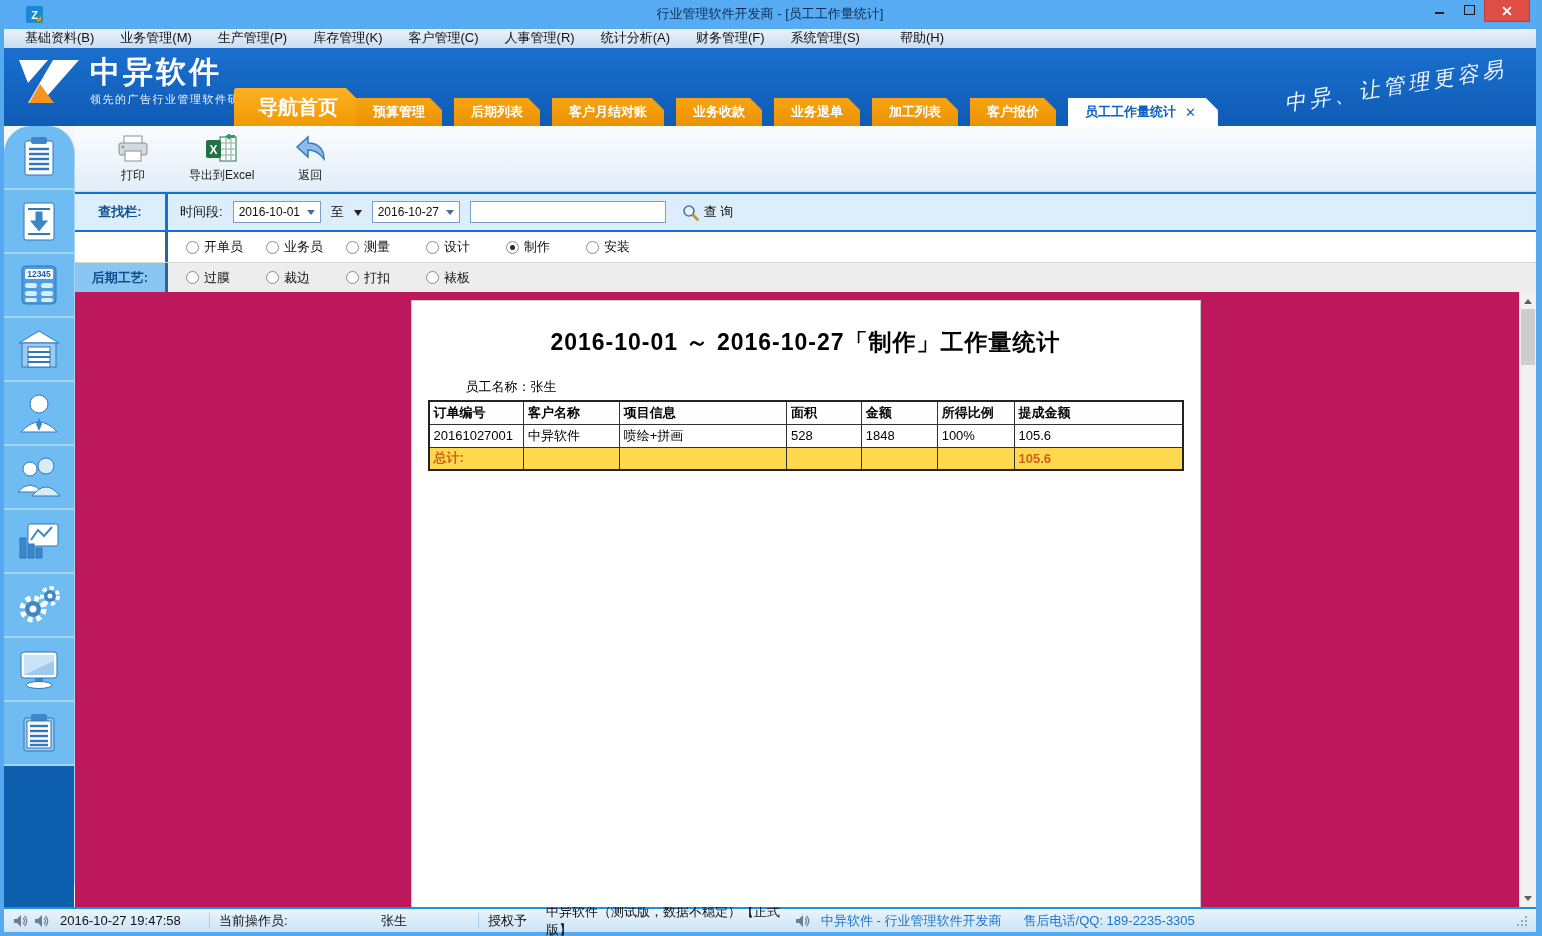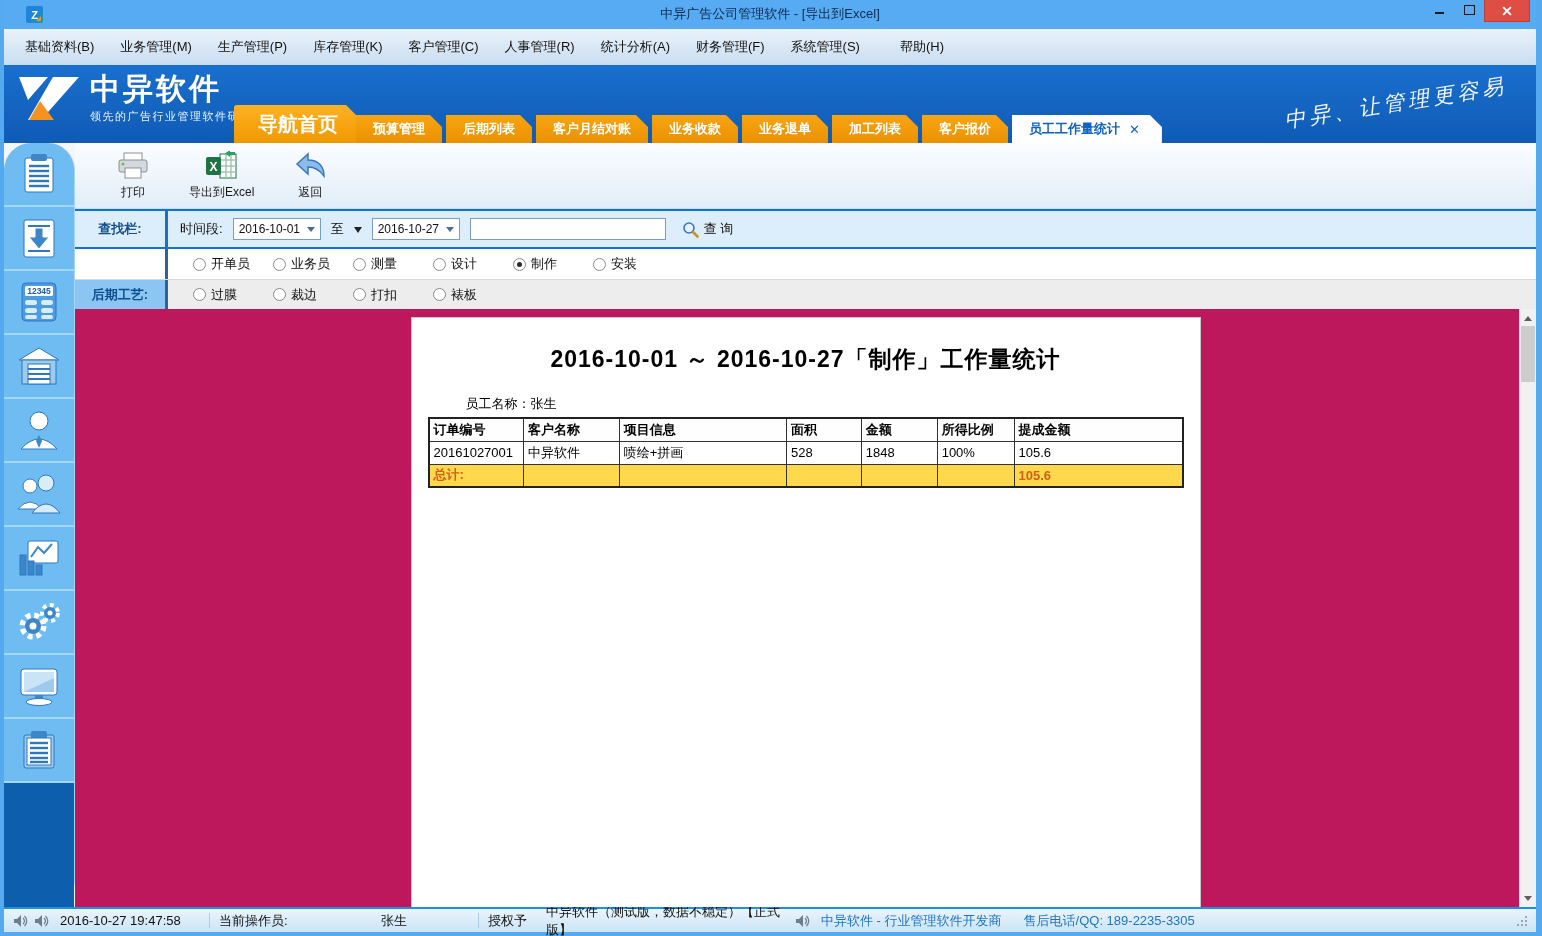--- a/index.html
+++ b/index.html
@@ -19,32 +19,32 @@
   .win-controls { margin-left:auto; display:flex; }
   .ctl { width:30px; height:20px; display:flex; align-items:center; justify-content:center; }
   .ctl-min::after { content:""; width:9px; height:2px; background:#1A1A1A; margin-top:6px; }
   .ctl-max::after { content:""; width:9px; height:8px; border:1.5px solid #1A1A1A; }
   .ctl-close { width:46px; height:22px; background:#DE4E44; border:1px solid #C23A34; border-top:none; position:relative; margin-right:6px; }
   .ctl-close::before,.ctl-close::after { content:""; position:absolute; left:50%; top:50%; width:11px; height:2px; background:#fff; }
   .ctl-close::before { transform:translate(-50%,-50%) rotate(45deg); }
   .ctl-close::after { transform:translate(-50%,-50%) rotate(-45deg); }
 
   
-  .menubar { height:36px; flex:none; background:linear-gradient(#EAF2FB,#C9DDF0); display:flex; align-items:center; padding-left:8px; }
+  .menubar { height:19px; flex:none; background:linear-gradient(#EAF2FB,#C9DDF0); display:flex; align-items:flex-start; padding-left:8px; }
   .menu-item { padding:0 13px; display:flex; align-items:center; font-size:13px; color:#101010; cursor:default; }
 
   
   .header { height:78px; flex:none; background:linear-gradient(#1A6FCE,#0F5BB5); position:relative; }
   .logo-wrap { position:absolute; left:12px; top:7px; display:flex; align-items:flex-start; gap:8px; }
   .logo-txt .t1 { color:#fff; font-size:30px; font-weight:bold; letter-spacing:3px; line-height:34px; }
   .logo-txt .t2 { color:#E8F3FF; font-size:11px; letter-spacing:1.5px; margin-top:3px; }
   .home-tab { position:absolute; left:230px; bottom:0; height:38px; display:flex; align-items:center; padding:0 24px;
     font-size:20px; font-weight:bold; color:#fff; background:linear-gradient(#FFB123,#EF9900);
     clip-path:polygon(0 0,calc(100% - 16px) 0,100% 16px,100% 100%,0 100%); border-radius:3px 0 0 0; }
-  .tabs { position:absolute; left:352px; bottom:0; display:flex; gap:4px; align-items:flex-end; }
+  .tabs { position:absolute; left:352px; bottom:0; display:flex; gap:12px; align-items:flex-end; }
   .tab { height:28px; padding:0 17px; display:flex; align-items:center; font-size:13px; font-weight:bold; color:#fff;
     background:linear-gradient(#F8A412,#EB9100); clip-path:polygon(0 0,calc(100% - 12px) 0,100% 12px,100% 100%,0 100%); white-space:nowrap; }
   .tab.active { background:#fff; color:#0F62C0; gap:9px; padding-right:22px; }
   .tab.active .close { font-size:13px; font-weight:bold; color:#0F62C0; }
   .slogan { position:absolute; right:28px; top:24px; transform:rotate(-9deg); color:#fff;
     font-family:"Liberation Serif","DejaVu Serif",serif; font-style:italic; font-size:21px; letter-spacing:4px; opacity:.96; }
 
   
   .main { flex:1; display:flex; min-height:0; }
   .sidebar { width:71px; flex:none; background:#6FBCF3; display:flex; flex-direction:column; border-right:1px solid #A8D4F5;border-radius:27px; }
@@ -65,21 +65,21 @@
   .combo::after { content:""; position:absolute; right:5px; top:8px; border:4px solid transparent; border-top:5px solid #4A6C94; }
   .tri-down { width:0; height:0; border:4px solid transparent; border-top:6px solid #222; margin-top:5px; }
   .kw-input { width:196px; height:22px; border:1px solid #7A9CC6; background:#fff; font-size:12px; padding:0 4px; }
   .search-btn { display:flex; align-items:center; gap:5px; margin-left:6px; font-size:13px; color:#111; cursor:default; }
 
   .filterrow { height:30px; flex:none; display:flex; align-items:center; }
   .filterrow.pos { background:#fff; }
   .filterrow.pos .row-label { background:#F7941D; color:#fff;margin-top:37px; }
   .filterrow.proc { background:#EDEDED; border-top:1px solid #D9D9D9; }
   .filterrow.proc .row-label { background:#8AC6F1; color:#0D4D8C; }
-  .opts { display:flex; padding-left:25px;font-family:Liberation Serif, serif; }
+  .opts { display:flex; padding-left:18px;font-family:Liberation Serif, serif; }
   .radio-opt { display:inline-flex; align-items:center; gap:5px; width:80px; font-size:13px; color:#111; cursor:default; }
   .radio { width:13px; height:13px; flex:none; border:1px solid #8A8A8A; border-radius:50%; background:#fff; position:relative; }
   .radio.checked::after { content:""; position:absolute; inset:3px; border-radius:50%; background:#2B2B2B; }
 
   .content { flex:1; background:#be185d; position:relative; display:flex; justify-content:center; overflow:hidden; min-height:0; }
   .page { width:790px; margin-top:8px; height:calc(100% - 8px); background:#fff; border:1px solid #C9C9C9; border-bottom:none; }
   .report-title { text-align:center; font-size:23px; font-weight:bold; color:#000; margin-top:26px; letter-spacing:1px; }
   .employee { margin:20px 0 4px 54px; font-size:13px; color:#000; }
   table.report { border-collapse:collapse; margin:2px auto 0; width:756px; border:2px solid #222; }
   table.report th, table.report td { border:1px solid #333; height:23px; font-size:13px; text-align:left; padding:0 4px; color:#000; }
@@ -108,21 +108,21 @@
   .grip { margin-left:auto; margin-right:2px; }
   .spk { margin:0 3px; flex:none; }
 </style>
 </head>
 <body>
 
 <div class="window">
 
   <div class="titlebar">
     <div class="app-icon">Z</div>
-    <div class="title-text">中异广告公司管理软件 - [导出到Excel]</div>
+    <div class="title-text">行业管理软件开发商 - [员工工作量统计]</div>
     <div class="win-controls">
       <div class="ctl ctl-min"></div>
       <div class="ctl ctl-max"></div>
       <div class="ctl-close"></div>
     </div>
   </div>
 
   <div class="menubar">
     <div class="menu-item">基础资料(B)</div>
     <div class="menu-item">业务管理(M)</div>

